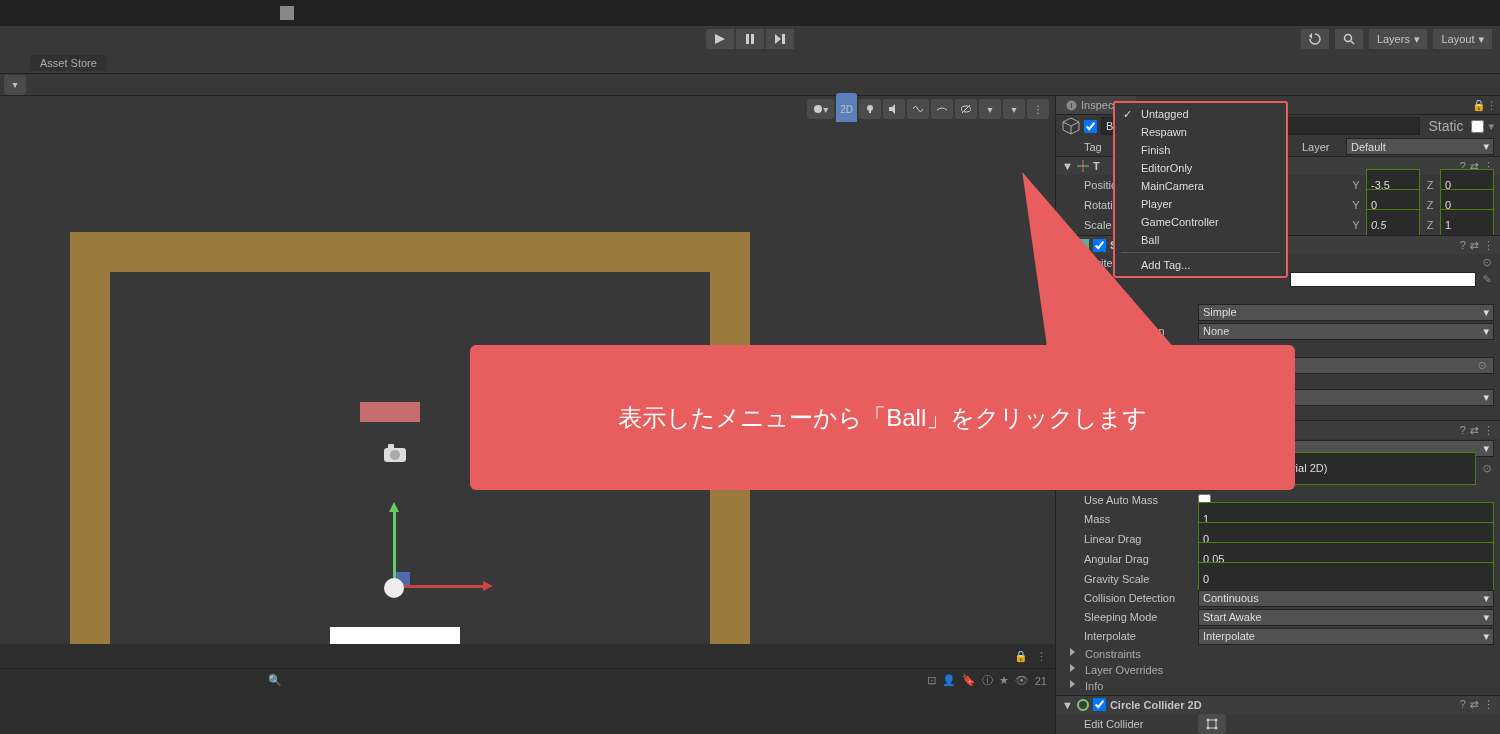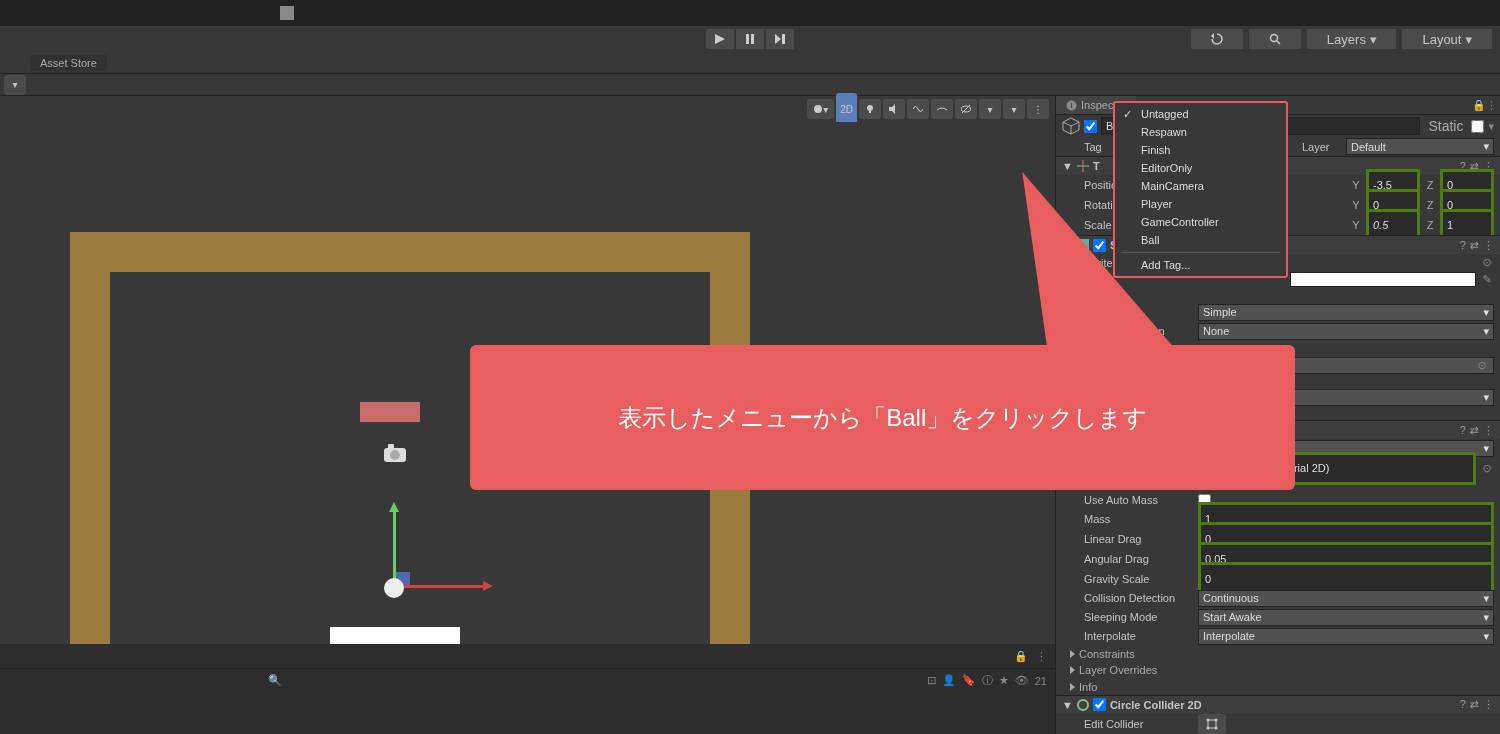--- a/index.html
+++ b/index.html
@@ -4,21 +4,21 @@
 <style>
 * { margin:0; padding:0; box-sizing:border-box; font-family:Arial,sans-serif; }
 body { background:#383838; color:#c4c4c4; font-size:11px; width:1500px; height:734px; overflow:hidden; position:relative; }
 .titlebar { height:26px; background:#222; display:flex; align-items:center; padding-left:280px; color:#aaa; font-size:12px; }
 .titlebar svg { margin-right:6px; }
 .playbar { height:26px; background:#383838; display:flex; align-items:center; justify-content:center; gap:2px; position:relative; }
 .play-btn { width:28px; height:20px; background:#4b4b4b; border:none; display:flex; align-items:center; justify-content:center; cursor:pointer; color:#c4c4c4; }
 .play-btn:first-child { border-radius:3px 0 0 3px; }
 .play-btn:last-child { border-radius:0 3px 3px 0; }
 .playbar-right { position:absolute; right:8px; display:flex; align-items:center; gap:6px; }
-.tb-btn { height:20px; background:#4b4b4b; border:none; border-radius:1px; padding:0 20px; color:#c4c4c4; display:flex; align-items:center; gap:4px; cursor:pointer; font-size:13px; }
+.tb-btn { height:20px; background:#4b4b4b; border:none; border-radius:1px; padding:0 8px; color:#c4c4c4; display:flex; align-items:center; gap:4px; cursor:pointer; font-size:11px; }
 .tabrow { height:22px; background:#383838; display:flex; align-items:center; padding-left:30px; border-bottom:1px solid #222; }
 .tab { padding:2px 10px; background:#313131; color:#aaa; cursor:pointer; font-size:11px; }
 .tab-row2 { height:22px; background:#383838; display:flex; align-items:center; gap:4px; padding-left:4px; border-bottom:1px solid #222; }
 .main { display:flex; height:calc(100% - 96px); }
 .scene-col { flex:1; display:flex; flex-direction:column; background:#383838; }
 .scene-toolbar { height:26px; display:flex; align-items:center; justify-content:flex-end; gap:2px; padding:0 6px; background:#383838; }
 .scene-tb-btn { width:22px; height:20px; background:#4b4b4b; border:none; border-radius:3px; color:#c4c4c4; display:flex; align-items:center; justify-content:center; cursor:pointer; font-size:10px; }
 .scene-view { flex:1; background:#383838; position:relative; overflow:hidden; }
 .game-frame { position:absolute; left:30px; top:110px; width:730px; height:500px; }
 .wall-top { position:absolute; left:40px; top:0; width:680px; height:40px; background:#9b7a3e; }
@@ -39,34 +39,34 @@
 .inspector { width:445px; background:#383838; border-left:1px solid #222; display:flex; flex-direction:column; overflow:hidden; }
 .insp-tabs { height:22px; display:flex; align-items:center; border-bottom:1px solid #222; }
 .insp-tab { padding:3px 10px; background:#383838; color:#aaa; cursor:pointer; font-size:11px; display:flex; align-items:center; gap:4px; }
 .insp-tab.active { background:#444; }
 .insp-header { height:22px; display:flex; align-items:center; padding:2px 6px; gap:4px; }
 .insp-header input[type=checkbox]{ width:13px; height:13px; }
 .name-field { flex:1; height:18px; background:#2a2a2a; border:1px solid #222; color:#ddd; padding:0 4px; font-size:11px; }
 .static-lbl { font-size:14px; color:#aaa; margin:0 4px; }
 .insp-row { display:flex; align-items:center; padding:1px 6px 1px 28px; gap:4px; height:20px; }
 .insp-label { width:110px; color:#c4c4c4; font-size:11px; }
-.insp-field { flex:1; height:33px; background:#2a2a2a; border:3px solid #4d7c0f; color:#ddd; padding:0 4px; font-size:11px; }
+.insp-field { flex:1; height:33px; background:#2a2a2a; border:1px solid #4d7c0f; color:#ddd; padding:0 4px; font-size:11px; }
 .xyz-lbl { width:12px; text-align:center; color:#aaa; }
 .comp-header { display:flex; align-items:center; padding:2px 6px; gap:4px; background:#3d3d3d; border-top:1px solid #222; height:22px; }
 .comp-title { flex:1; font-weight:bold; font-size:11px; }
 .comp-icons { display:flex; gap:4px; color:#999; font-size:11px; }
 .dropdown-field { flex:1; height:17px; background:#515151; border:1px solid #222; color:#ddd; padding:0 4px; font-size:11px; display:flex; align-items:center; justify-content:space-between; }
 .color-swatch { flex:1; height:15px; background:#fff; border:1px solid #222; }
 .tag-dropdown { position:absolute; left:1113px; top:101px; width:175px; background:#383838; border:2px solid #e85d5d; border-radius:3px; z-index:100; padding:2px 0; }
 .tag-item { padding:3px 8px 3px 26px; color:#ddd; cursor:pointer; font-size:11px; position:relative; }
 .tag-item.checked::before { content:'✓'; position:absolute; left:8px; }
 .tag-sep { height:1px; background:#555; margin:3px 6px; }
 .annotation { position:absolute; left:470px; top:345px; width:825px; height:145px; background:#e85d5d; border-radius:6px; color:#fff; font-size:24px; display:flex; flex-direction:column; align-items:center; justify-content:center; gap:8px; padding:20px; z-index:90; }
 .annotation-tail { position:absolute; left:1015px; top:172px; width:0; height:0; border-left:40px solid transparent; border-right:90px solid transparent; border-bottom:180px solid #e85d5d; transform:skewX(20deg); z-index:89; }
-.foldout { display:flex; align-items:center; padding:2px 6px 2px 14px; gap:4px; height:19px; cursor:pointer; color:#aaa; }
+.foldout { display:flex; align-items:flex-start; padding:2px 6px 2px 14px; gap:10px; height:19px; cursor:pointer; color:#aaa; }
 .fold-arrow { display:inline-block; width:0; height:0; border-top:4px solid transparent; border-bottom:4px solid transparent; border-left:5px solid #aaa; }
 .layer-row { display:flex; align-items:center; padding:1px 6px 1px 28px; gap:4px; height:20px; }
 .circle-ic { display:inline-block; width:12px; height:12px; border:2px solid #7dc479; border-radius:50%; }
 .pick-ic { width:14px; text-align:center; color:#888; cursor:pointer; }
 .lock-ic { width:14px; color:#888; }
 svg { flex-shrink:0; }
 </style>
 </head>
 <body>
 

